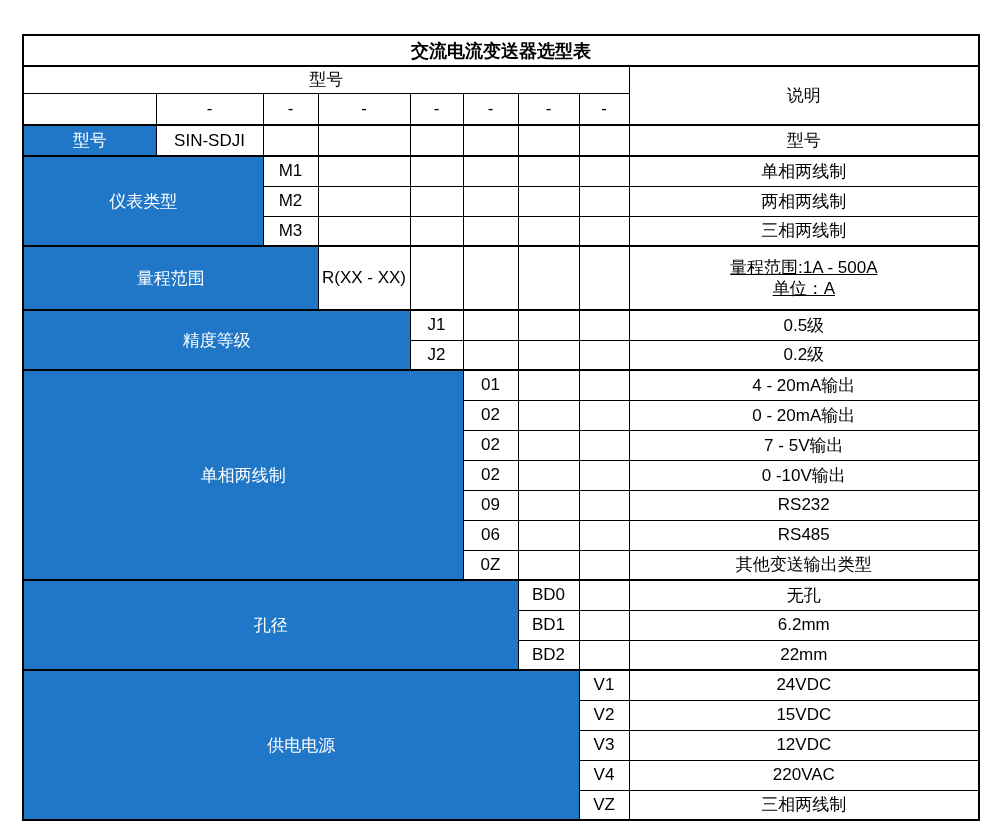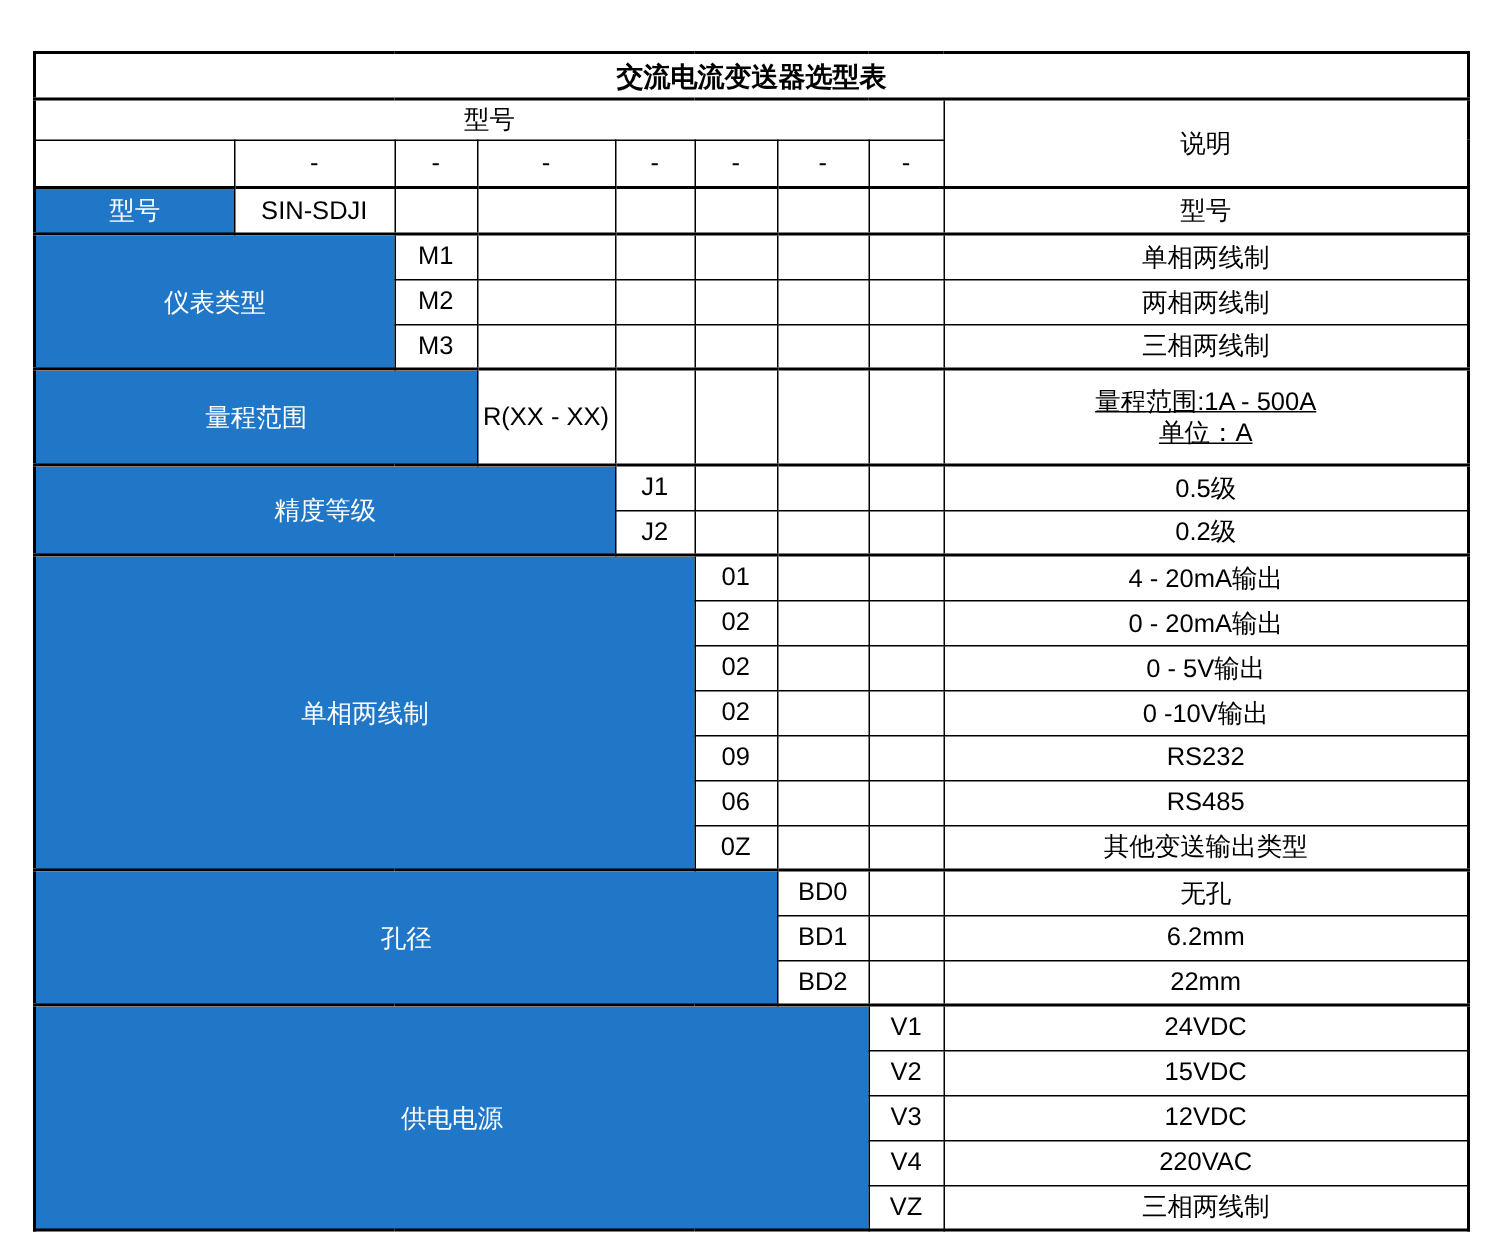--- a/index.html
+++ b/index.html
@@ -160,21 +160,21 @@
     <tr class="r-std">
       <td>02</td>
       <td></td>
       <td></td>
       <td>0 - 20mA输出</td>
     </tr>
     <tr class="r-std">
       <td>02</td>
       <td></td>
       <td></td>
-      <td>0 - 5V输出</td>
+      <td>7 - 5V输出</td>
     </tr>
     <tr class="r-std">
       <td>02</td>
       <td></td>
       <td></td>
       <td>0 -10V输出</td>
     </tr>
     <tr class="r-std">
       <td>09</td>
       <td></td>

